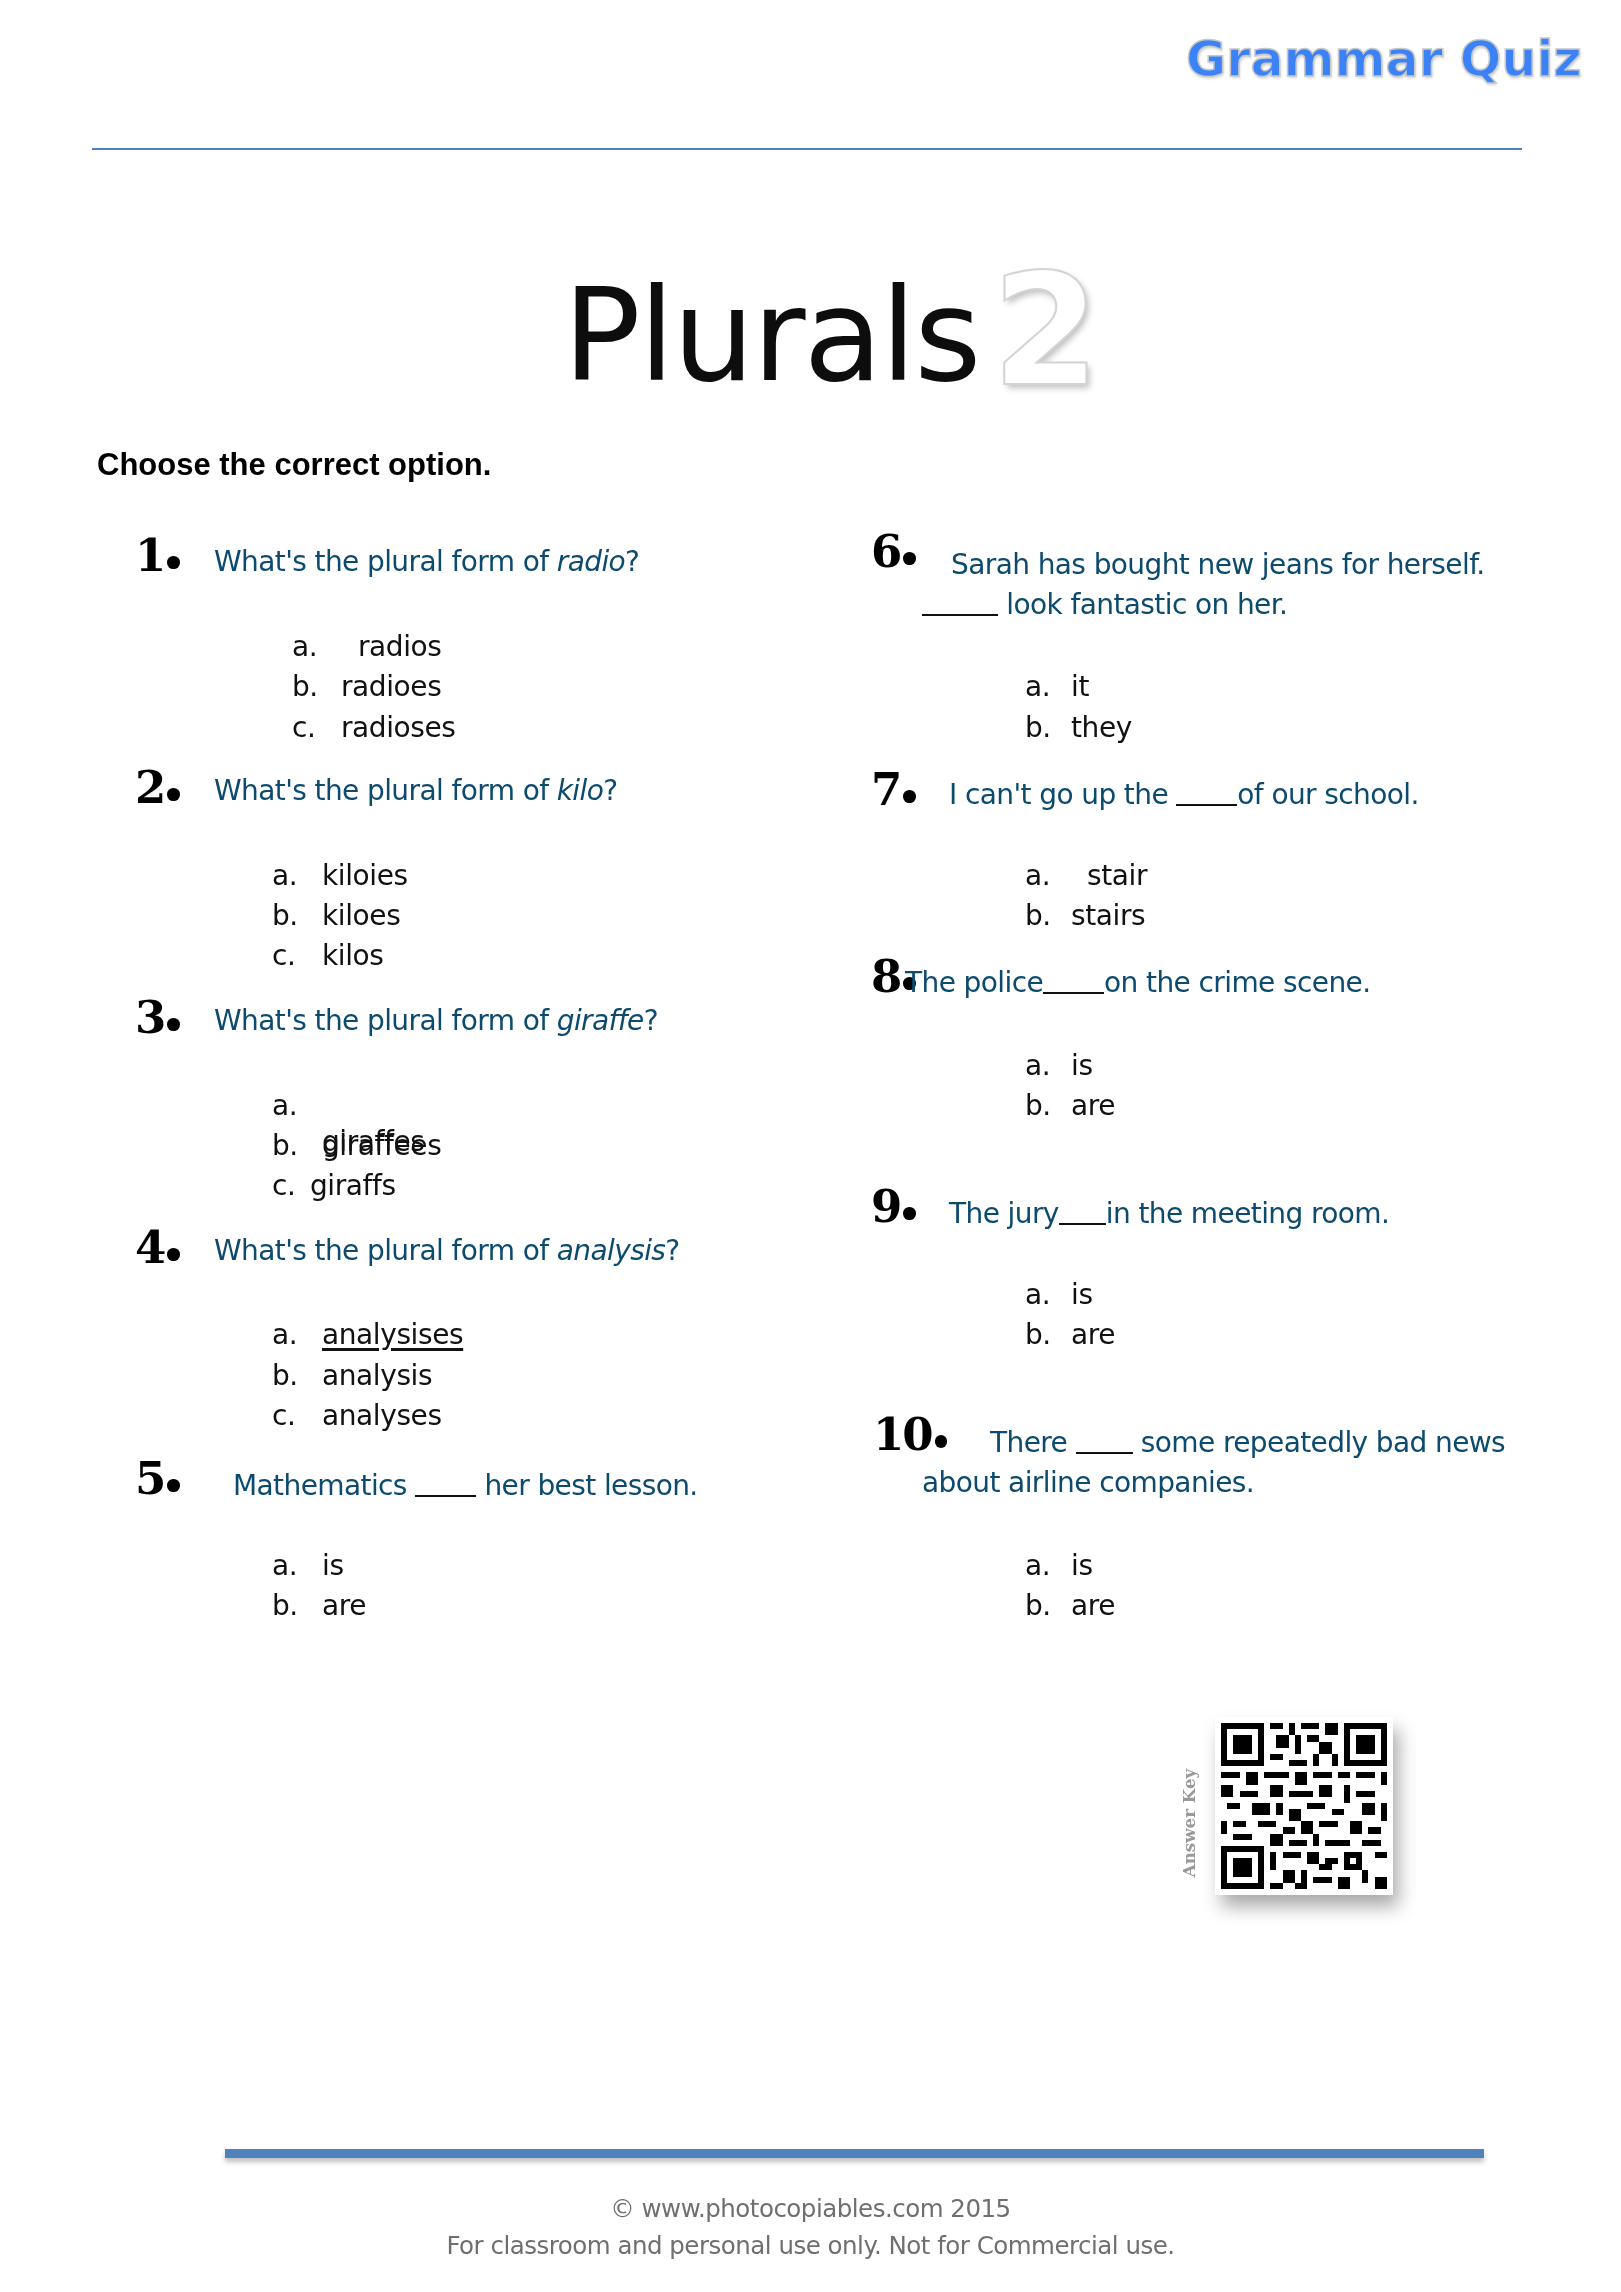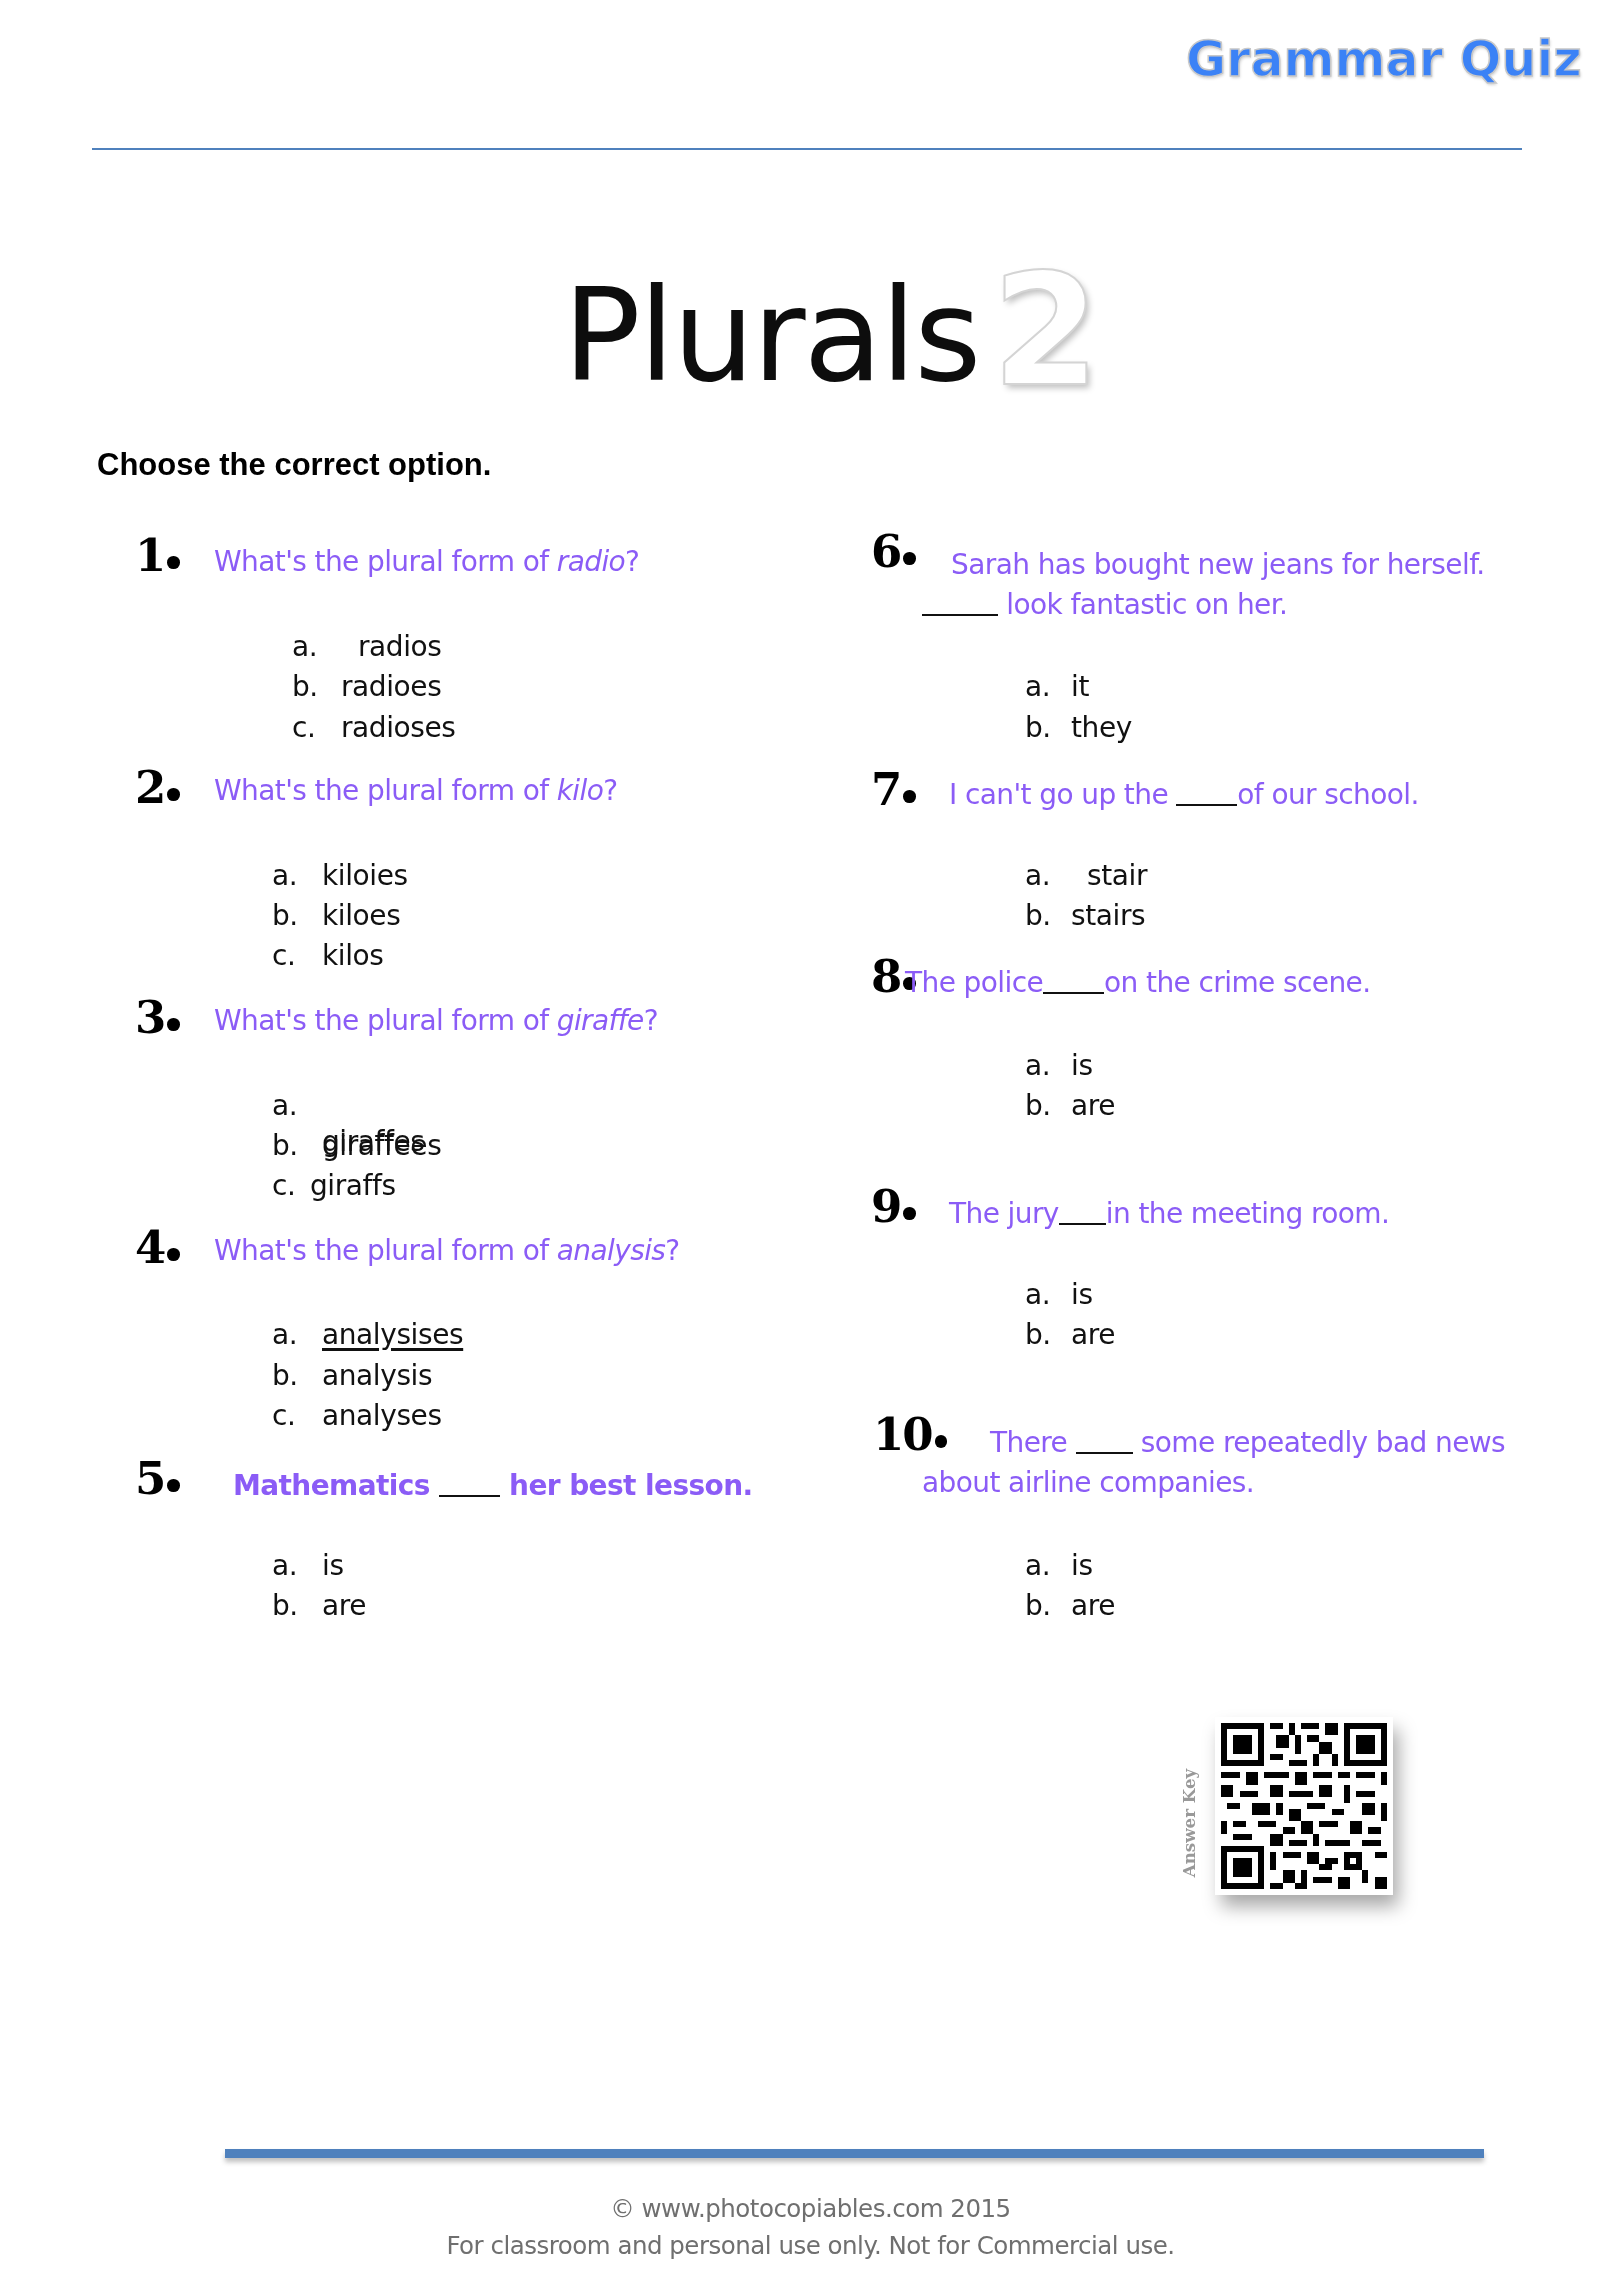--- a/index.html
+++ b/index.html
@@ -16,21 +16,21 @@
   .title-num { left: 992px; top: 253px; font-family: "DejaVu Sans", sans-serif; font-weight: bold;
                font-size: 155px; line-height: 155px; color: #ffffff;
                -webkit-text-stroke: 2px #d4d4d4;
                text-shadow: 2.9px 3.9px 5.9px rgba(0,0,0,0.25); }
   .instruction { left: 97px; top: 447px; font-family: "Liberation Sans", sans-serif; font-weight: bold;
                  font-size: 31px; color: #000; }
   .qnum { font-family: "DejaVu Serif", serif; font-weight: 900; font-size: 45px; line-height: 45px;
           color: #000; letter-spacing: -2px; }
   .qnum .dot { display: inline-block; width: 12.7px; height: 12.7px; background: #000; border-radius: 50%;
                margin-left: 2.9px; vertical-align: 2px; }
-  .qtext { font-family: "DejaVu Sans", sans-serif; font-size: 28px; line-height: 40px; color: #8b5cf6;
+  .qtext { font-family: "DejaVu Sans", sans-serif; font-size: 28px; line-height: 40px; color: #0c4a6e;
            letter-spacing: -0.6px; white-space: nowrap; }
   .qtext i { font-style: italic; }
   .blank { display: inline-block; border-bottom: 2px solid #111; height: 25.5px; vertical-align: -2px; }
   .opt { font-family: "DejaVu Sans", sans-serif; font-size: 28px; line-height: 40px; color: #111;
          white-space: nowrap; letter-spacing: -0.4px; }
   .opt .lbl { display: inline-block; }
   .opt .txt { position: absolute; top: 0; }
   .opt .txt.underlined { text-decoration: underline; text-decoration-thickness: 2.9px; text-underline-offset: 3.9px; }
   .qr-wrap { left: 1215px; top: 1717px; width: 178px; height: 178px; background: #fff;
              box-shadow: 5.9px 11.8px 17.6px rgba(0,0,0,0.35); }
@@ -72,21 +72,21 @@
 <div class="abs opt" style="left:272px; top:1126px;"><span class="lbl">b.</span><span class="txt" style="left:50px;">giraffees</span></div>
 <div class="abs opt" style="left:272px; top:1166px;"><span class="lbl">c.</span><span class="txt" style="left:38px;">giraffs</span></div>
 
 <div class="abs qnum" style="left:135px; top:1225px;"><span>4</span><span class="dot"></span></div>
 <div class="abs qtext" style="left:214px; top:1231px;"><span>What's the plural form of </span><i>analysis</i><span>?</span></div>
 <div class="abs opt" style="left:272px; top:1315px;"><span class="lbl">a.</span><span class="txt underlined" style="left:50px;">analysises</span></div>
 <div class="abs opt" style="left:272px; top:1356px;"><span class="lbl">b.</span><span class="txt" style="left:50px;">analysis</span></div>
 <div class="abs opt" style="left:272px; top:1396px;"><span class="lbl">c.</span><span class="txt" style="left:50px;">analyses</span></div>
 
 <div class="abs qnum" style="left:135px; top:1456px;"><span>5</span><span class="dot"></span></div>
-<div class="abs qtext" style="left:233px; top:1466px;font-weight:bold;"><span>Mathematics </span><span class="blank" style="width:61px;"></span><span> her best lesson.</span></div>
+<div class="abs qtext" style="left:233px; top:1466px;"><span>Mathematics </span><span class="blank" style="width:61px;"></span><span> her best lesson.</span></div>
 <div class="abs opt" style="left:272px; top:1546px;"><span class="lbl">a.</span><span class="txt" style="left:50px;">is</span></div>
 <div class="abs opt" style="left:272px; top:1586px;"><span class="lbl">b.</span><span class="txt" style="left:50px;">are</span></div>
 
 <div class="abs qnum" style="left:871px; top:529px;"><span>6</span><span class="dot"></span></div>
 <div class="abs qtext" style="left:951px; top:545px;">Sarah has bought new jeans for herself.</div>
 <div class="abs qtext" style="left:922px; top:585px;"><span class="blank" style="width:76px;"></span><span> look fantastic on her.</span></div>
 <div class="abs opt" style="left:1025px; top:667px;"><span class="lbl">a.</span><span class="txt" style="left:46px;">it</span></div>
 <div class="abs opt" style="left:1025px; top:708px;"><span class="lbl">b.</span><span class="txt" style="left:46px;">they</span></div>
 
 <div class="abs qnum" style="left:871px; top:767px;"><span>7</span><span class="dot"></span></div>

